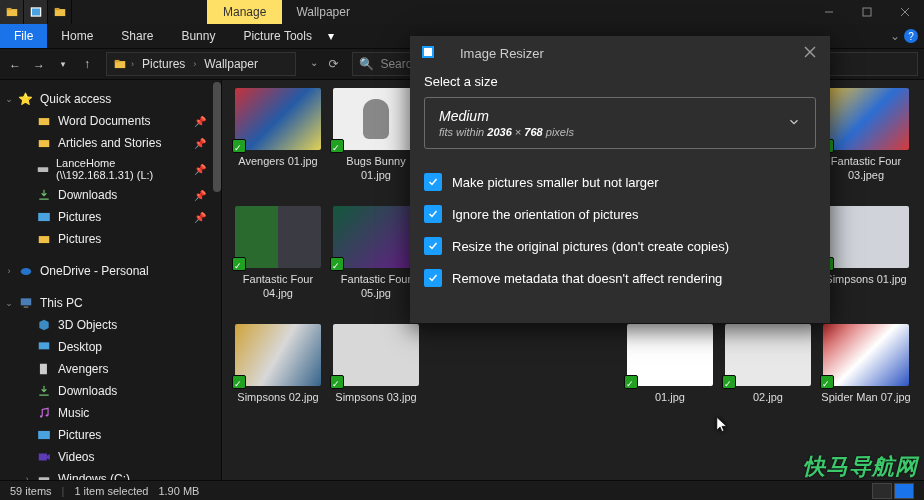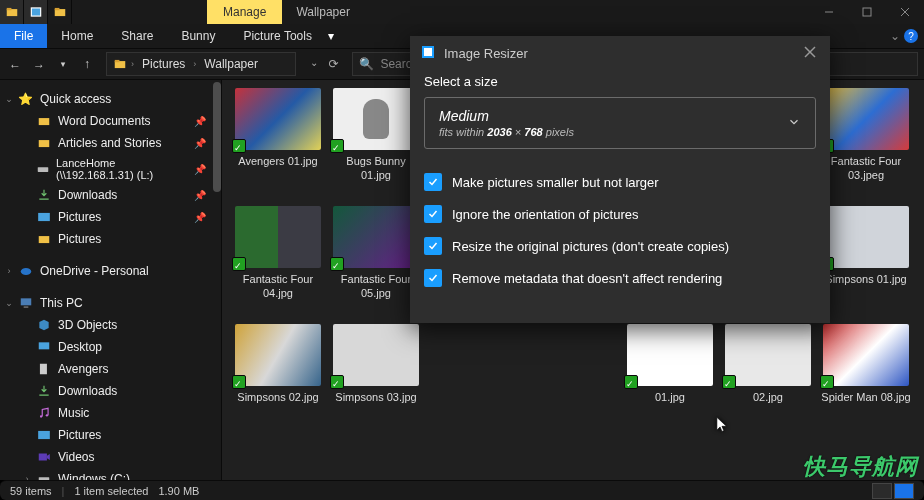--- a/index.html
+++ b/index.html
@@ -66,29 +66,29 @@
 .t3 .img{background:linear-gradient(90deg,#2b6a2f 50%,#3b3b44 50%);}
 .t4 .img{background:linear-gradient(135deg,#13583b,#6a1f8c);}
 .t6 .img{background:#d0d4da;}
 .t8 .img{background:linear-gradient(120deg,#cfa33a,#d8d8d8,#36648b);}
 .t9 .img{background:linear-gradient(90deg,#d8d8d8,#d8d8d8);}
 .t10 .img{background:#fff;}
 .t11 .img{background:linear-gradient(0deg,#e8e8e8,#e8e8e8);}
 .t12 .img{background:linear-gradient(135deg,#d03232,#ffffff,#2d55c2);}
 
 
-.statusbar { height: 20px; background: #1a1a1a; display: flex; align-items: center; padding: 0 10px; color: #ccc; font-size: 11px; gap: 10px; border-top: 1px solid #0a0a0a; border-radius: 6px; }
+.statusbar { height: 20px; background: #1a1a1a; display: flex; align-items: center; padding: 0 10px; color: #ccc; font-size: 11px; gap: 10px; border-top: 1px solid #0a0a0a; }
 .statusbar .sep { color: #555; }
 .statusbar .viewbtns { margin-left: auto; display: flex; gap: 2px; }
 .statusbar .vb { width: 20px; height: 16px; background: #2b2b2b; border: 1px solid #444; }
 .statusbar .vb.active { background: #1a73e8; }
 
 
 .dialog { position: absolute; left: 410px; top: 36px; width: 420px; background: #2e2e2e; box-shadow: 0 6px 24px rgba(0,0,0,0.7); z-index: 50; }
-.dialog-title { height: 34px; display: flex; align-items: center; padding: 0 10px; gap: 8px; color: #ccc; }
+.dialog-title { height: 34px; display: flex; align-items: center; padding: 0 10px; gap: 24px; color: #ccc; }
 .dialog-title .close { margin-left: auto; color: #999; padding: 4px; }
 .dialog-body { padding: 4px 14px 14px; }
 .section-label { font-size: 13px; color: #fff; margin-bottom: 8px; }
 .size-select { border: 1px solid #6b6b6b; border-radius: 3px; padding: 10px 14px; display: flex; align-items: center; margin-bottom: 24px; }
 .size-select .col { flex: 1; font-style: italic; }
 .size-select .name { color: #fff; font-size: 14px; margin-bottom: 2px; }
 .size-select .desc { color: #bbb; font-size: 11px; }
 .size-select .desc b { color: #fff; font-weight: 600; }
 .size-select .chev { color: #ccc; }
 .options { display: flex; flex-direction: column; gap: 14px; margin-bottom: 22px; }
@@ -401,21 +401,21 @@
       <div class="thumb t10">
           <div class="img"></div>
           <div class="label">01.jpg</div>
         </div>
       <div class="thumb t11">
           <div class="img"></div>
           <div class="label">02.jpg</div>
         </div>
       <div class="thumb t12">
           <div class="img"></div>
-          <div class="label">Spider Man 08.jpg</div>
+          <div class="label">Spider Man 07.jpg</div>
         </div>
     </div>
   </div>
 </div>
 
 <div class="statusbar">
   <span>59 items</span>
   <span class="sep">|</span>
   <span>1 item selected</span>
   <span>1.90 MB</span>

